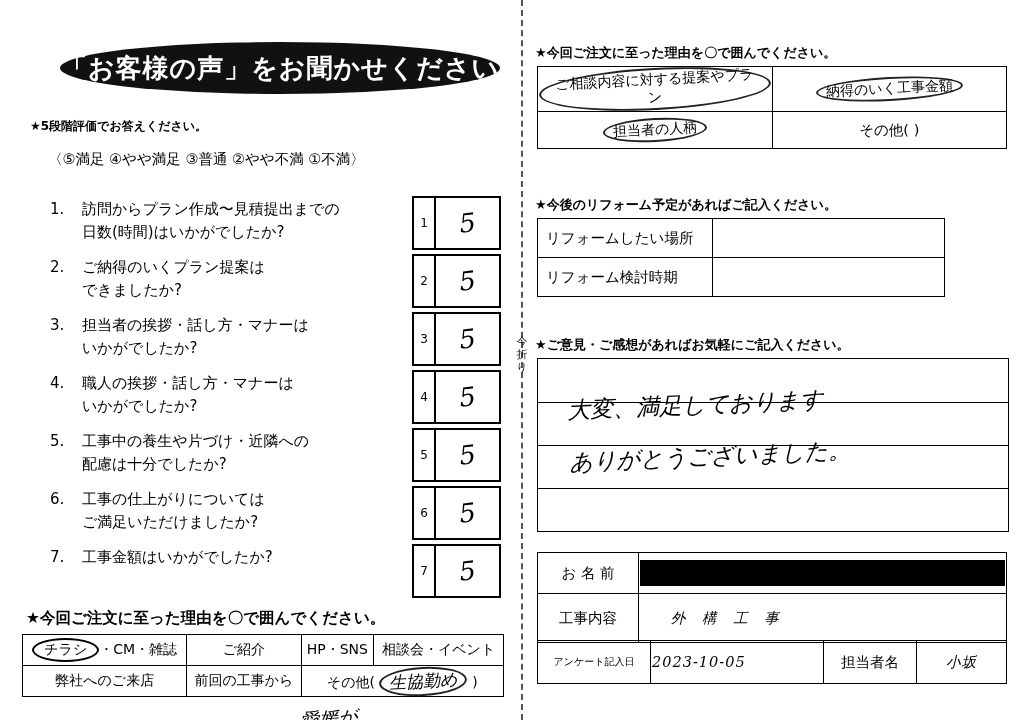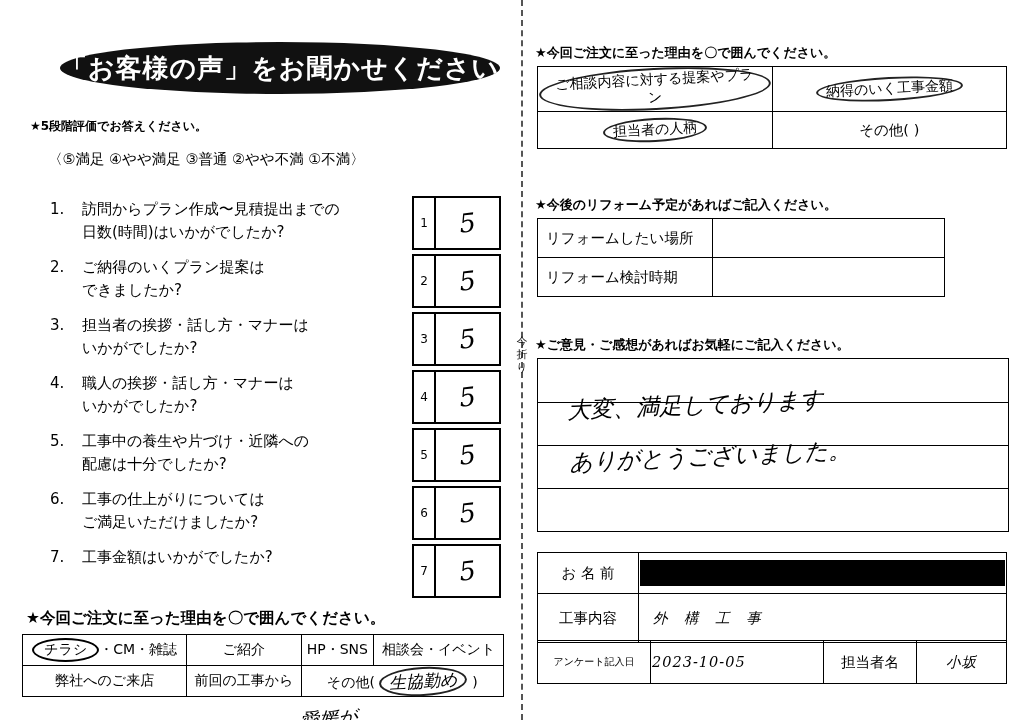--- a/index.html
+++ b/index.html
@@ -132,21 +132,21 @@
   .info-table .lbl{width:98px;text-align:center;height:38px;}
   .redacted{background:#000;height:26px;}
   .big-hand{
     font-family:"DejaVu Serif","Liberation Serif",serif;
     font-style:italic;font-size:26px;letter-spacing:6px;
   }
   .mid-hand{
     font-family:"DejaVu Serif","Liberation Serif",serif;
     font-style:italic;font-size:18px;letter-spacing:1px;
   }
-  .cell-pad{padding-left:14px;}
+  .cell-pad{padding-left:32px;}
 </style>
 </head>
 <body>
 
 <div class="sheet">
 
   <div class="left">
 
     <div class="ellipse-title">
       <span>「お客様の声」をお聞かせください</span>

